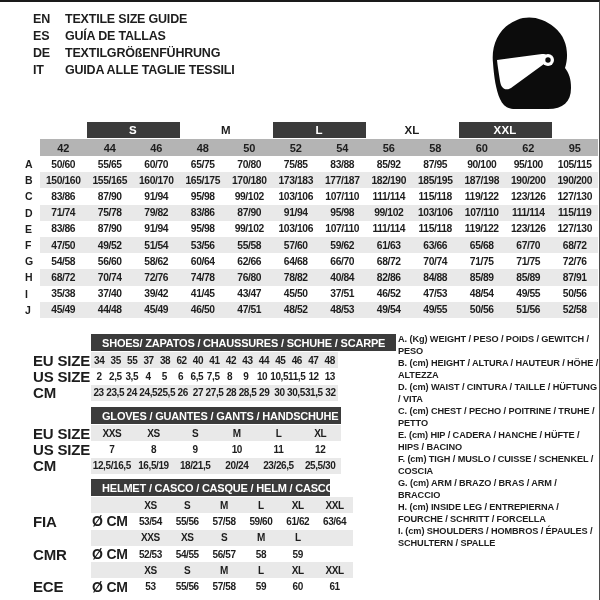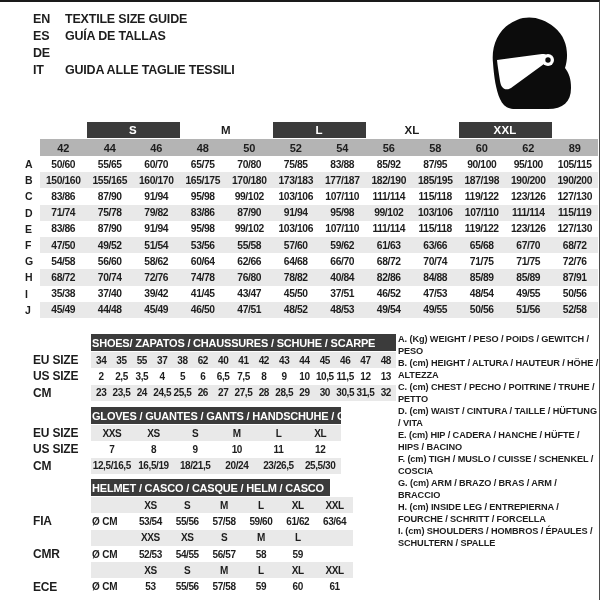--- a/index.html
+++ b/index.html
@@ -37,34 +37,34 @@
   .tvals{flex:1;display:grid;grid-template-columns:repeat(12,1fr)}
   .trows .trow:nth-child(even) .tvals{background:#e9e9e9}
   .tcell{display:flex;align-items:center;justify-content:center;font-size:10.3px;letter-spacing:-0.4px;white-space:nowrap}
 
   
   .sub{position:absolute;left:33px}
   .shoes{top:334px}
   .gloves{top:407px}
   .helmet-block{top:479px}
   .subbar-row{display:flex;height:17px;margin-bottom:1px}
-  .sublabelzone{width:58px;flex:none;display:flex;align-items:center;font-size:12px;letter-spacing:-0.2px;white-space:nowrap}
-  .subbar{background:#3b3b3b;color:#ffffff;display:flex;align-items:center;font-size:11px;padding-left:1px;letter-spacing:-0.2px;box-sizing:border-box;white-space:nowrap}
+  .sublabelzone{width:58px;flex:none;display:flex;align-items:center;font-size:15px;letter-spacing:-0.2px;white-space:nowrap}
+  .subbar{background:#3b3b3b;color:#ffffff;display:flex;align-items:center;font-size:11px;padding-left:11px;letter-spacing:-0.2px;box-sizing:border-box;white-space:nowrap}
   .shoes .subbar{width:305px}
   .gloves .subbar{width:250px}
   .helmet-block .subbar{width:239px}
   .subrow{display:flex;height:16.3px}
   .subcells{display:grid}
-  .shoes .subcells{width:305px;grid-template-columns:repeat(15,1fr)}
+  .shoes .subcells{width:247px;grid-template-columns:repeat(15,1fr)}
   .gloves .subcells{width:250px;grid-template-columns:repeat(6,1fr)}
   .subrows .subrow:nth-child(odd) .subcells{background:#e9e9e9}
   .subcell{display:flex;align-items:center;justify-content:center;font-size:10px;letter-spacing:-0.4px;white-space:nowrap}
   .htable{width:262px;display:flex}
   .htable.gray{background:#e9e9e9}
-  .hunit{width:40px;flex:none;display:flex;align-items:center;font-size:10px;letter-spacing:-0.2px;padding-left:1px}
+  .hunit{width:40px;flex:none;display:flex;align-items:center;font-size:14px;letter-spacing:-0.2px;padding-left:1px}
   .hcells{flex:1;display:grid;grid-template-columns:repeat(6,1fr)}
 
   
   .legend{position:absolute;left:398px;top:333px;width:202px}
   .legend-item{font-size:9.2px;line-height:12px;letter-spacing:-0.1px}
 </style>
 </head>
 <body>
 
 <div class="frame"></div>
@@ -74,20 +74,21 @@
 <div class="lang-line">
     <span class="lang-code">EN</span>
     <span class="lang-title">TEXTILE SIZE GUIDE</span>
   </div>
     <div class="lang-line">
     <span class="lang-code">ES</span>
     <span class="lang-title">GUÍA DE TALLAS</span>
   </div>
     <div class="lang-line">
     <span class="lang-code">DE</span>
+    <span class="lang-title">TEXTILGRÖßENFÜHRUNG</span>
   </div>
     <div class="lang-line">
     <span class="lang-code">IT</span>
     <span class="lang-title">GUIDA ALLE TAGLIE TESSILI</span>
   </div>
   </div>
 
 <svg class="helmet" viewBox="0 0 92 95" aria-hidden="true">
   <path d="M 33 5 C 15 12 7 30 9 48 C 10 62 12 75 16 84 C 19 91 24 94 31 94 L 64 94 C 79 94 87 87 87 73 C 87 64 85 58 81 53 C 85 41 84 23 70 12 C 59 3 45 0 33 5 Z" fill="#0c0c0c"></path>
   <path d="M 13 45 L 58 39 C 64 38.5 66 44 62 47.5 L 27 73 C 21 76.5 17 73 16 66 C 14.8 58 13.6 51 13 45 Z" fill="#ffffff"></path>
@@ -112,21 +113,21 @@
         <div class="numcell">44</div>
         <div class="numcell">46</div>
         <div class="numcell">48</div>
         <div class="numcell">50</div>
         <div class="numcell">52</div>
         <div class="numcell">54</div>
         <div class="numcell">56</div>
         <div class="numcell">58</div>
         <div class="numcell">60</div>
         <div class="numcell">62</div>
-        <div class="numcell">89</div>
+        <div class="numcell">95</div>
       </div>
   </div>
   <div class="trows">
 
   <div class="trow">
       <div class="tletter">A</div>
       <div class="tvals">
 
       <div class="tcell">50/60</div>
           <div class="tcell">55/65</div>
@@ -529,20 +530,20 @@
         </div>
       </div>
     </div>
     </div>
 </div>
 
 <div class="legend">
 
 <div class="legend-item">A. (Kg) WEIGHT / PESO / POIDS / GEWITCH / PESO</div>
     <div class="legend-item">B. (cm) HEIGHT / ALTURA / HAUTEUR / HÖHE / ALTEZZA</div>
+    <div class="legend-item">D. (cm) WAIST / CINTURA / TAILLE / HÜFTUNG / VITA</div>
     <div class="legend-item">C. (cm) CHEST / PECHO / POITRINE / TRUHE / PETTO</div>
-    <div class="legend-item">D. (cm) WAIST / CINTURA / TAILLE / HÜFTUNG / VITA</div>
     <div class="legend-item">E. (cm) HIP / CADERA / HANCHE / HÜFTE / HIPS / BACINO</div>
     <div class="legend-item">F. (cm) TIGH / MUSLO / CUISSE / SCHENKEL / COSCIA</div>
     <div class="legend-item">G. (cm) ARM / BRAZO / BRAS / ARM / BRACCIO</div>
     <div class="legend-item">H. (cm) INSIDE LEG / ENTREPIERNA / FOURCHE / SCHRITT / FORCELLA</div>
     <div class="legend-item">I. (cm) SHOULDERS / HOMBROS / ÉPAULES / SCHULTERN / SPALLE</div>
   </div>
 
 </body></html>

